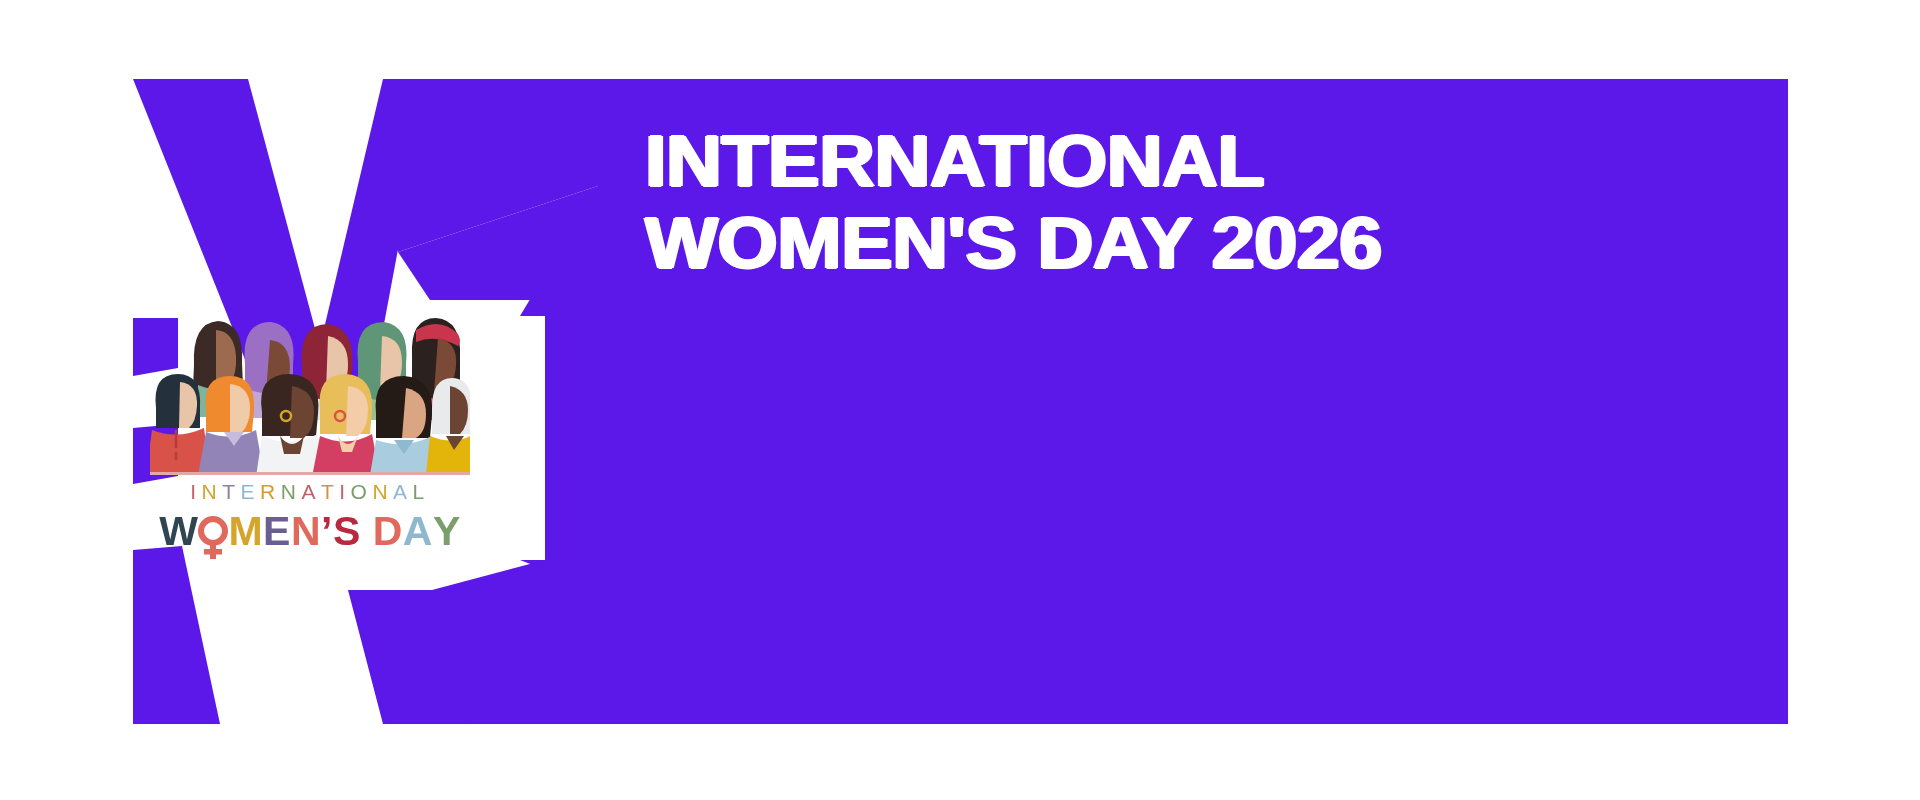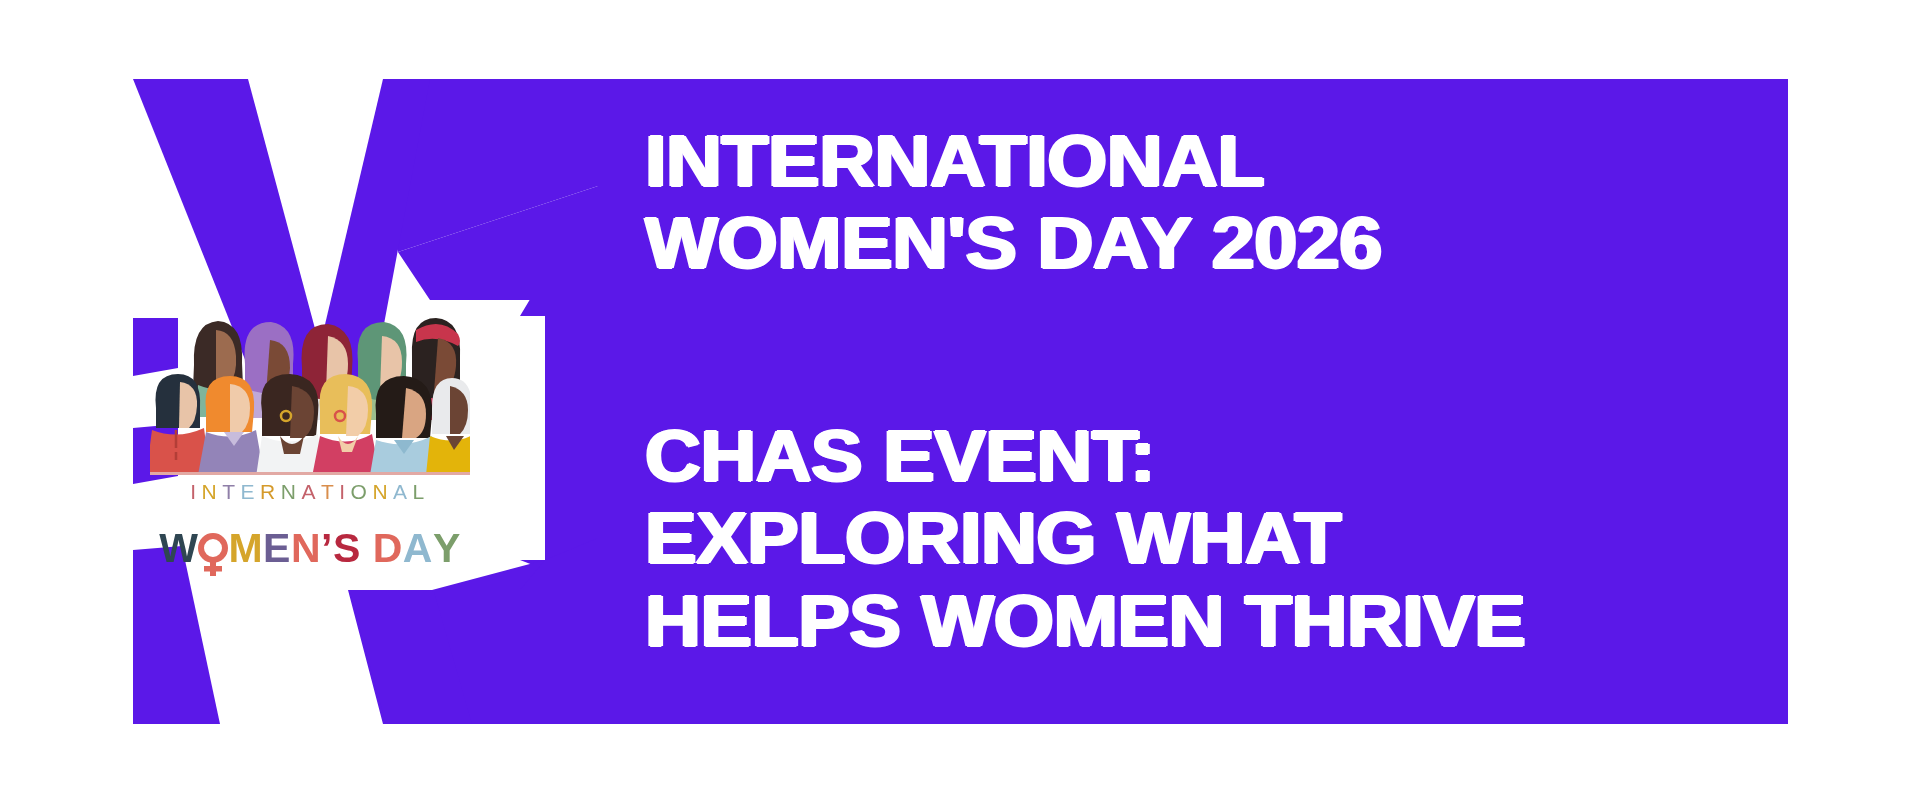--- a/index.html
+++ b/index.html
@@ -44,21 +44,21 @@
     white-space:nowrap;
     font-family:"Liberation Sans", sans-serif;
   }
   #wordmark-international {
     top:190px;
     font-size:21px;
     letter-spacing:5.5px;
     font-weight:400;
   }
   #wordmark-womensday {
-    top:235px;
+    top:218px;
     font-size:41px;
     font-weight:700;
     letter-spacing:0.5px;
   }
   .wm-letter { display:inline-block; }
   .venus-wrap {
     display:inline-block;
     position:relative;
     width:30px;
     vertical-align:baseline;
@@ -260,19 +260,14 @@
             <rect x="13" y="29" width="6" height="16" fill="#E0685C"></rect>
             <rect x="7" y="35" width="18" height="5.5" fill="#E0685C"></rect>
           </svg></span><span class="wm-letter" style="color: rgb(213, 165, 43);">M</span><span class="wm-letter" style="color: rgb(107, 94, 147);">E</span><span class="wm-letter" style="color: rgb(224, 104, 92);">N</span><span class="wm-letter" style="color: rgb(184, 40, 63);">’</span><span class="wm-letter" style="color: rgb(184, 40, 63);">S</span><span class="wm-letter" style="color: rgb(255, 255, 255);">&nbsp;</span><span class="wm-letter" style="color: rgb(224, 104, 92);">D</span><span class="wm-letter" style="color: rgb(143, 184, 207);">A</span><span class="wm-letter" style="color: rgb(124, 158, 107);">Y</span></div>
   </div>
 
   <div id="headline-block">
     <div class="headline-line">INTERNATIONAL</div>
     <div class="headline-line">WOMEN'S DAY 2026</div>
   </div>
 
-  <div id="subhead-block">
-    <div class="headline-line">CHAS EVENT:</div>
-    <div class="headline-line">EXPLORING WHAT</div>
-    <div class="headline-line">HELPS WOMEN THRIVE</div>
-  </div>
 
 </div>
 
 </body></html>

